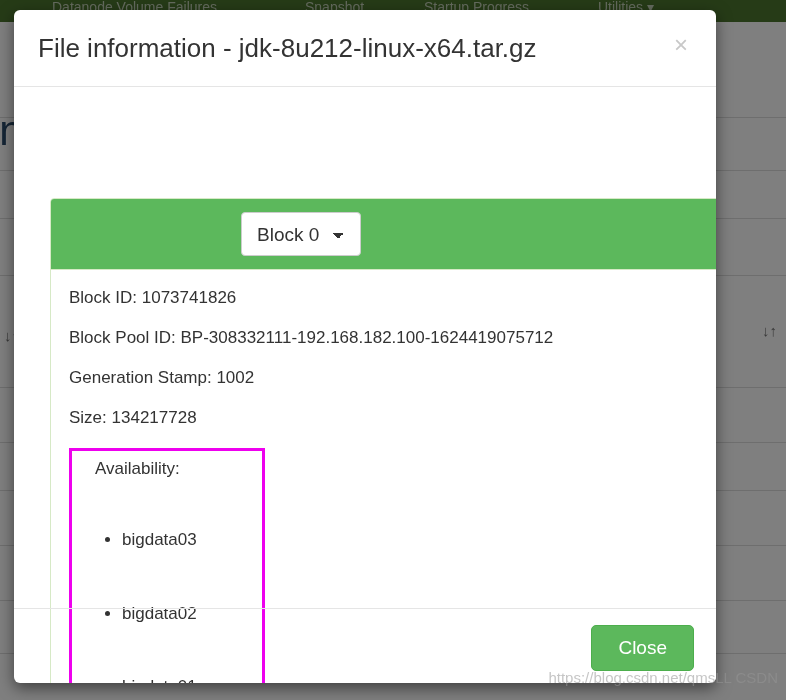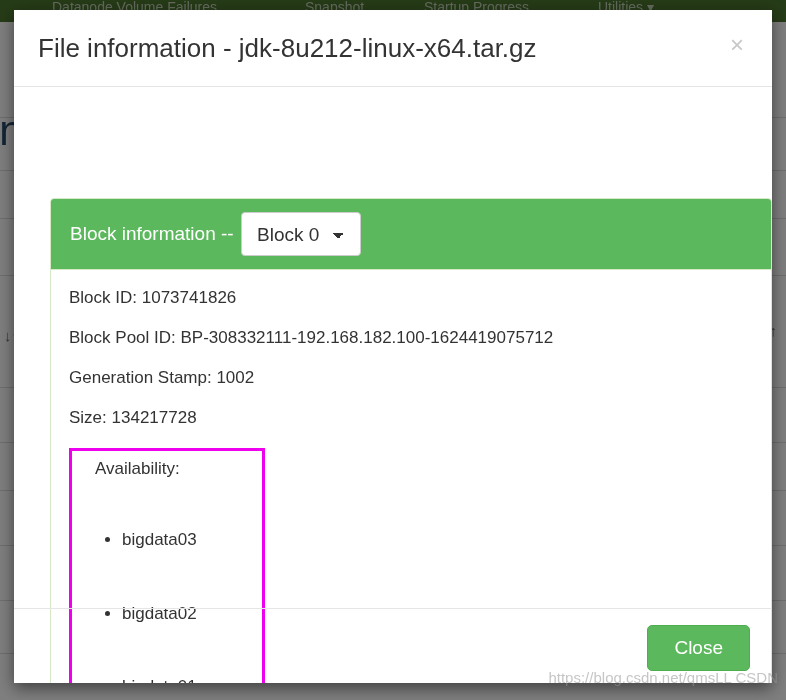--- a/index.html
+++ b/index.html
@@ -66,24 +66,24 @@
     position: absolute;
     inset: 0;
     background: rgba(0,0,0,0.5);
   }
 
   
   #modal-dialog {
     position: absolute;
     left: 14px;
     top: 10px;
-    width: 758px;
+    width: 702px;
     height: 673px;
     background: #ffffff;
-    border-radius: 0;
+    border-radius: 6px;
     box-shadow: 0 5px 15px rgba(0,0,0,0.5);
     display: flex;
     flex-direction: column;
     overflow: hidden;
   }
   #modal-header {
     position: relative;
     height: 76px;
     border-bottom: 1px solid #e5e5e5;
     flex: 0 0 auto;
@@ -292,21 +292,20 @@
   <div id="modal-header">
     <div id="modal-title">File information - jdk-8u212-linux-x64.tar.gz</div>
     <button id="modal-close-x">×</button>
   </div>
 
   <div id="modal-body">
 
 
     <div id="block-panel">
       <div id="block-panel-heading">
-        <span id="block-info-label">Block information --</span>
         <select id="block-select">
           <option>Block 0</option>
         </select>
       </div>
 
       <div id="block-panel-body">
         <p class="block-line">Block ID: 1073741826</p>
         <p class="block-line">Block Pool ID: BP-308332111-192.168.182.100-1624419075712</p>
         <p class="block-line">Generation Stamp: 1002</p>
         <p class="block-line">Size: 134217728</p>

